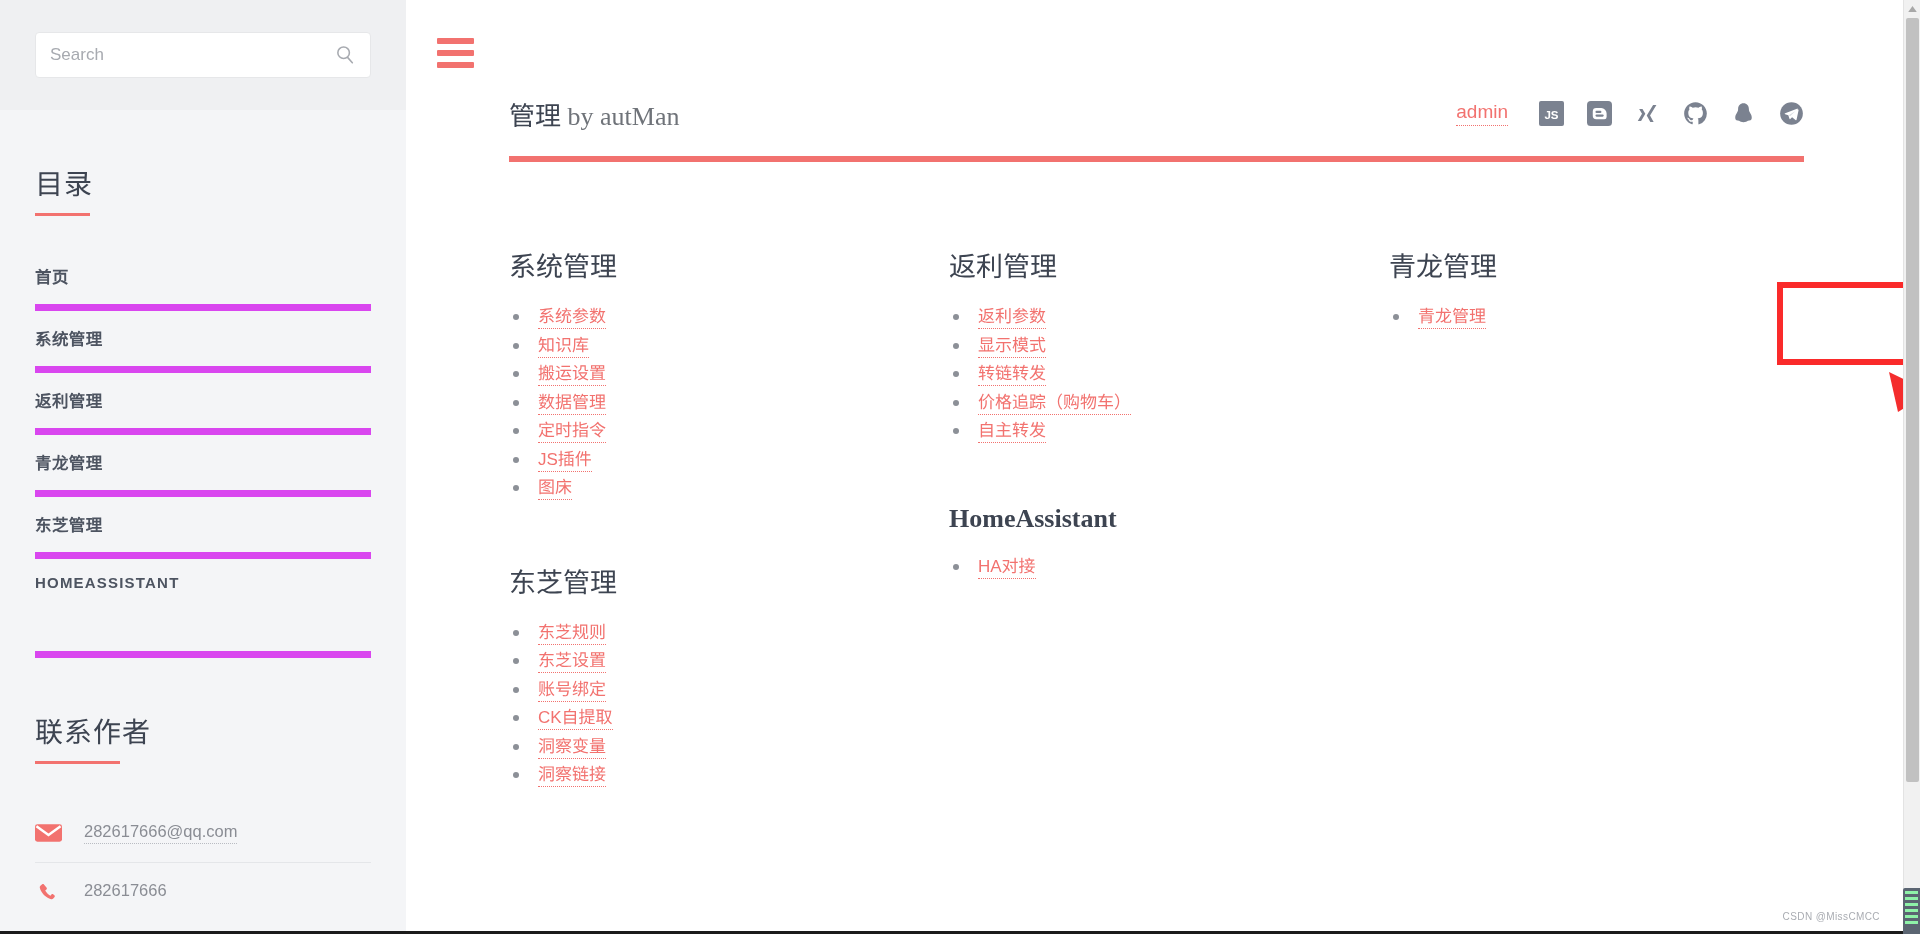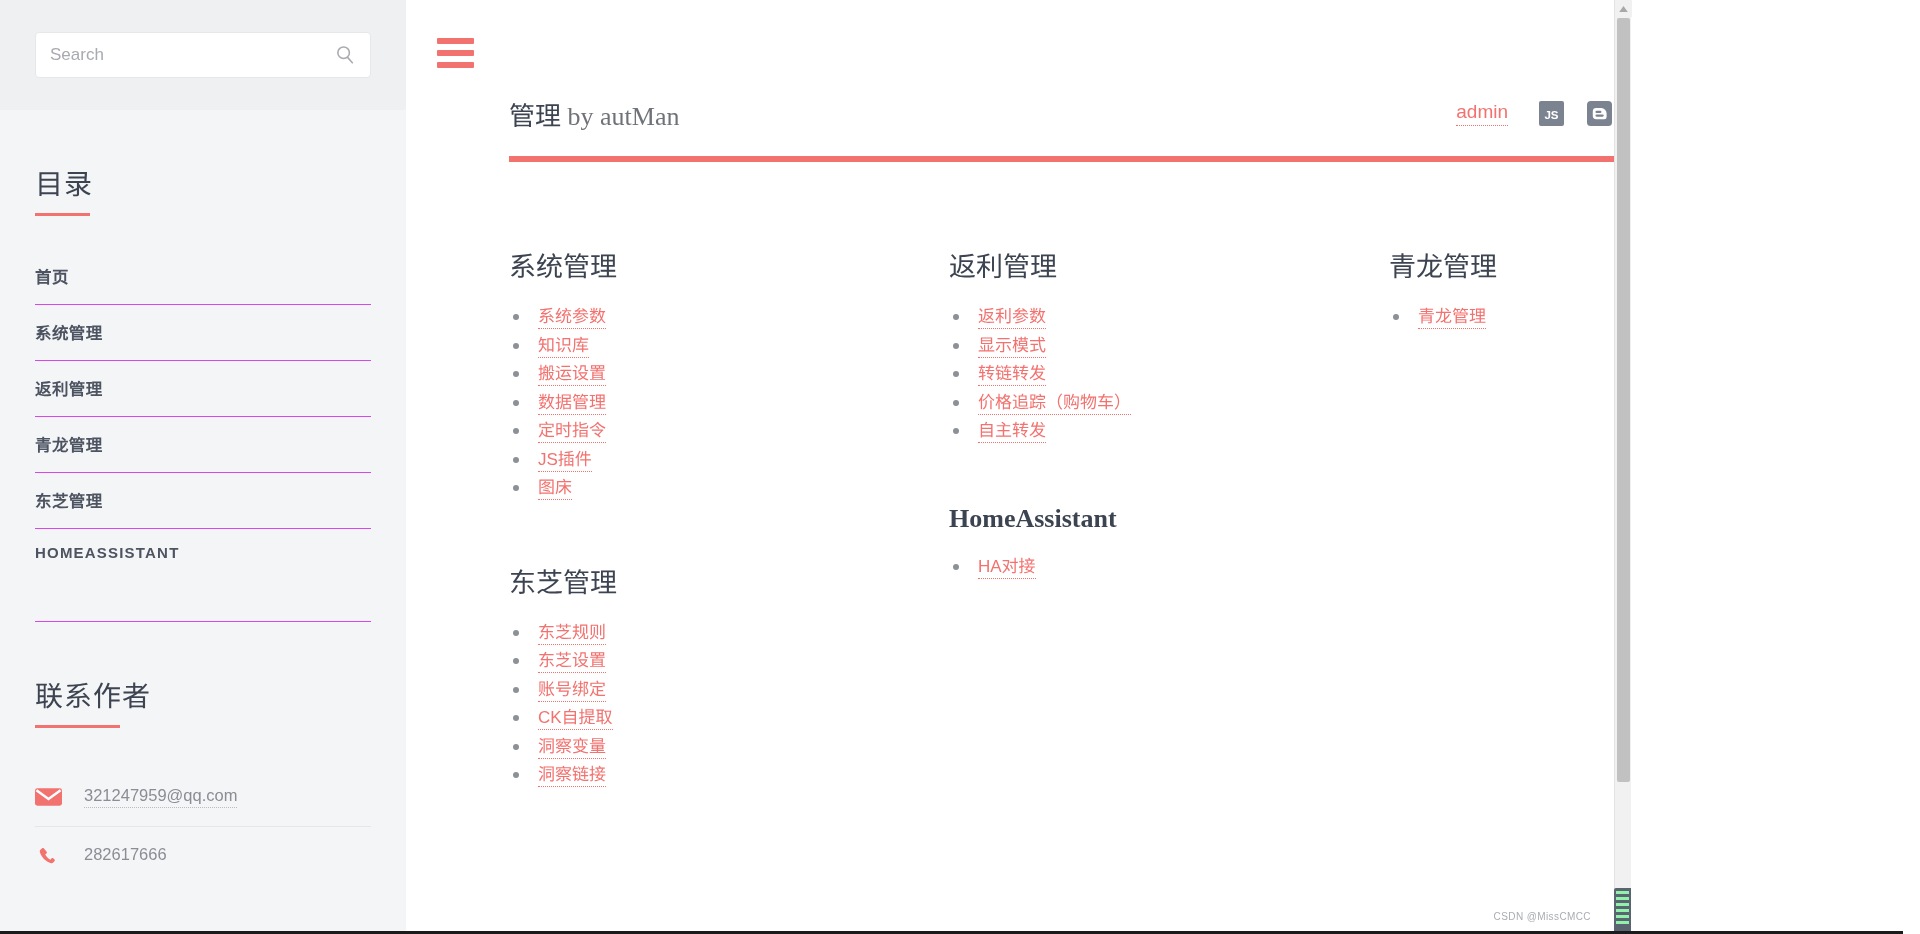--- a/index.html
+++ b/index.html
@@ -5,21 +5,21 @@
 <style>
   * { box-sizing: border-box; margin: 0; padding: 0; }
   html, body {
     width: 1920px; height: 934px;
     overflow: hidden;
     font-family: "Liberation Sans", "DejaVu Sans", sans-serif;
     background: #ffffff;
   }
   #app {
     position: relative;
-    width: 1631px; height: 934px;
+    width: 1920px; height: 934px;
     display: flex;
     background: #a3a3a3;
   }
 
   
   .sidebar {
     position: relative;
     width: 406px;
     height: 934px;
     background: #f4f5f7;
@@ -70,21 +70,21 @@
     background: #f2726f;
     margin-top: 11px;
   }
   .rule-short { width: 55px; }
   .rule-long  { width: 85px; }
 
   .nav-list { margin-top: 33px; }
   .nav-item {
     display: block;
     padding: 15px 0 16px 0;
-    border-bottom: 1px solid #d946ef;
+    border-bottom: 7px solid #d946ef;
     font-size: 16.5px;
     font-weight: bold;
     color: #4d5461;
     letter-spacing: 0.4px;
     cursor: pointer;
     text-decoration: none;
   }
   .nav-item:first-child { border-top: none; }
   .nav-item.latin { font-size: 15px; letter-spacing: 1.2px; padding-bottom: 60px; }
 
@@ -324,21 +324,21 @@
         <div class="sec-rule rule-long"></div>
 
         <div class="contact-list">
           <div class="contact-row">
             <span class="contact-icon">
               <svg viewBox="0 0 28 20" width="27" height="20">
                 <rect x="0" y="1" width="28" height="18" rx="2.5" fill="#f2726f"></rect>
                 <path d="M1.5 3 L14 12 L26.5 3" fill="none" stroke="#ffffff" stroke-width="2.6"></path>
               </svg>
             </span>
-            <span class="contact-text">321247959@qq.com</span>
+            <span class="contact-text">282617666@qq.com</span>
           </div>
           <div class="contact-row">
             <span class="contact-icon">
               <svg viewBox="0 0 24 24" width="25" height="25" fill="#f2726f">
                 <path d="M20.5 17.2l-3.1-2.6c-.5-.4-1.2-.3-1.6.2l-1 1.2c-2.1-1.1-3.9-2.9-5-5l1.2-1c.5-.4.6-1.1.2-1.6L8.6 5.3c-.4-.5-1.2-.6-1.7-.2L5.2 6.5c-.6.5-.8 1.3-.6 2C5.9 13.7 10.3 18 15.5 19.4c.7.2 1.5 0 2-.6l1.3-1.6c.4-.5.3-1.2-.3-1.6z"></path>
               </svg>
             </span>
             <span class="contact-text nodot">282617666</span>
           </div>
         </div>

